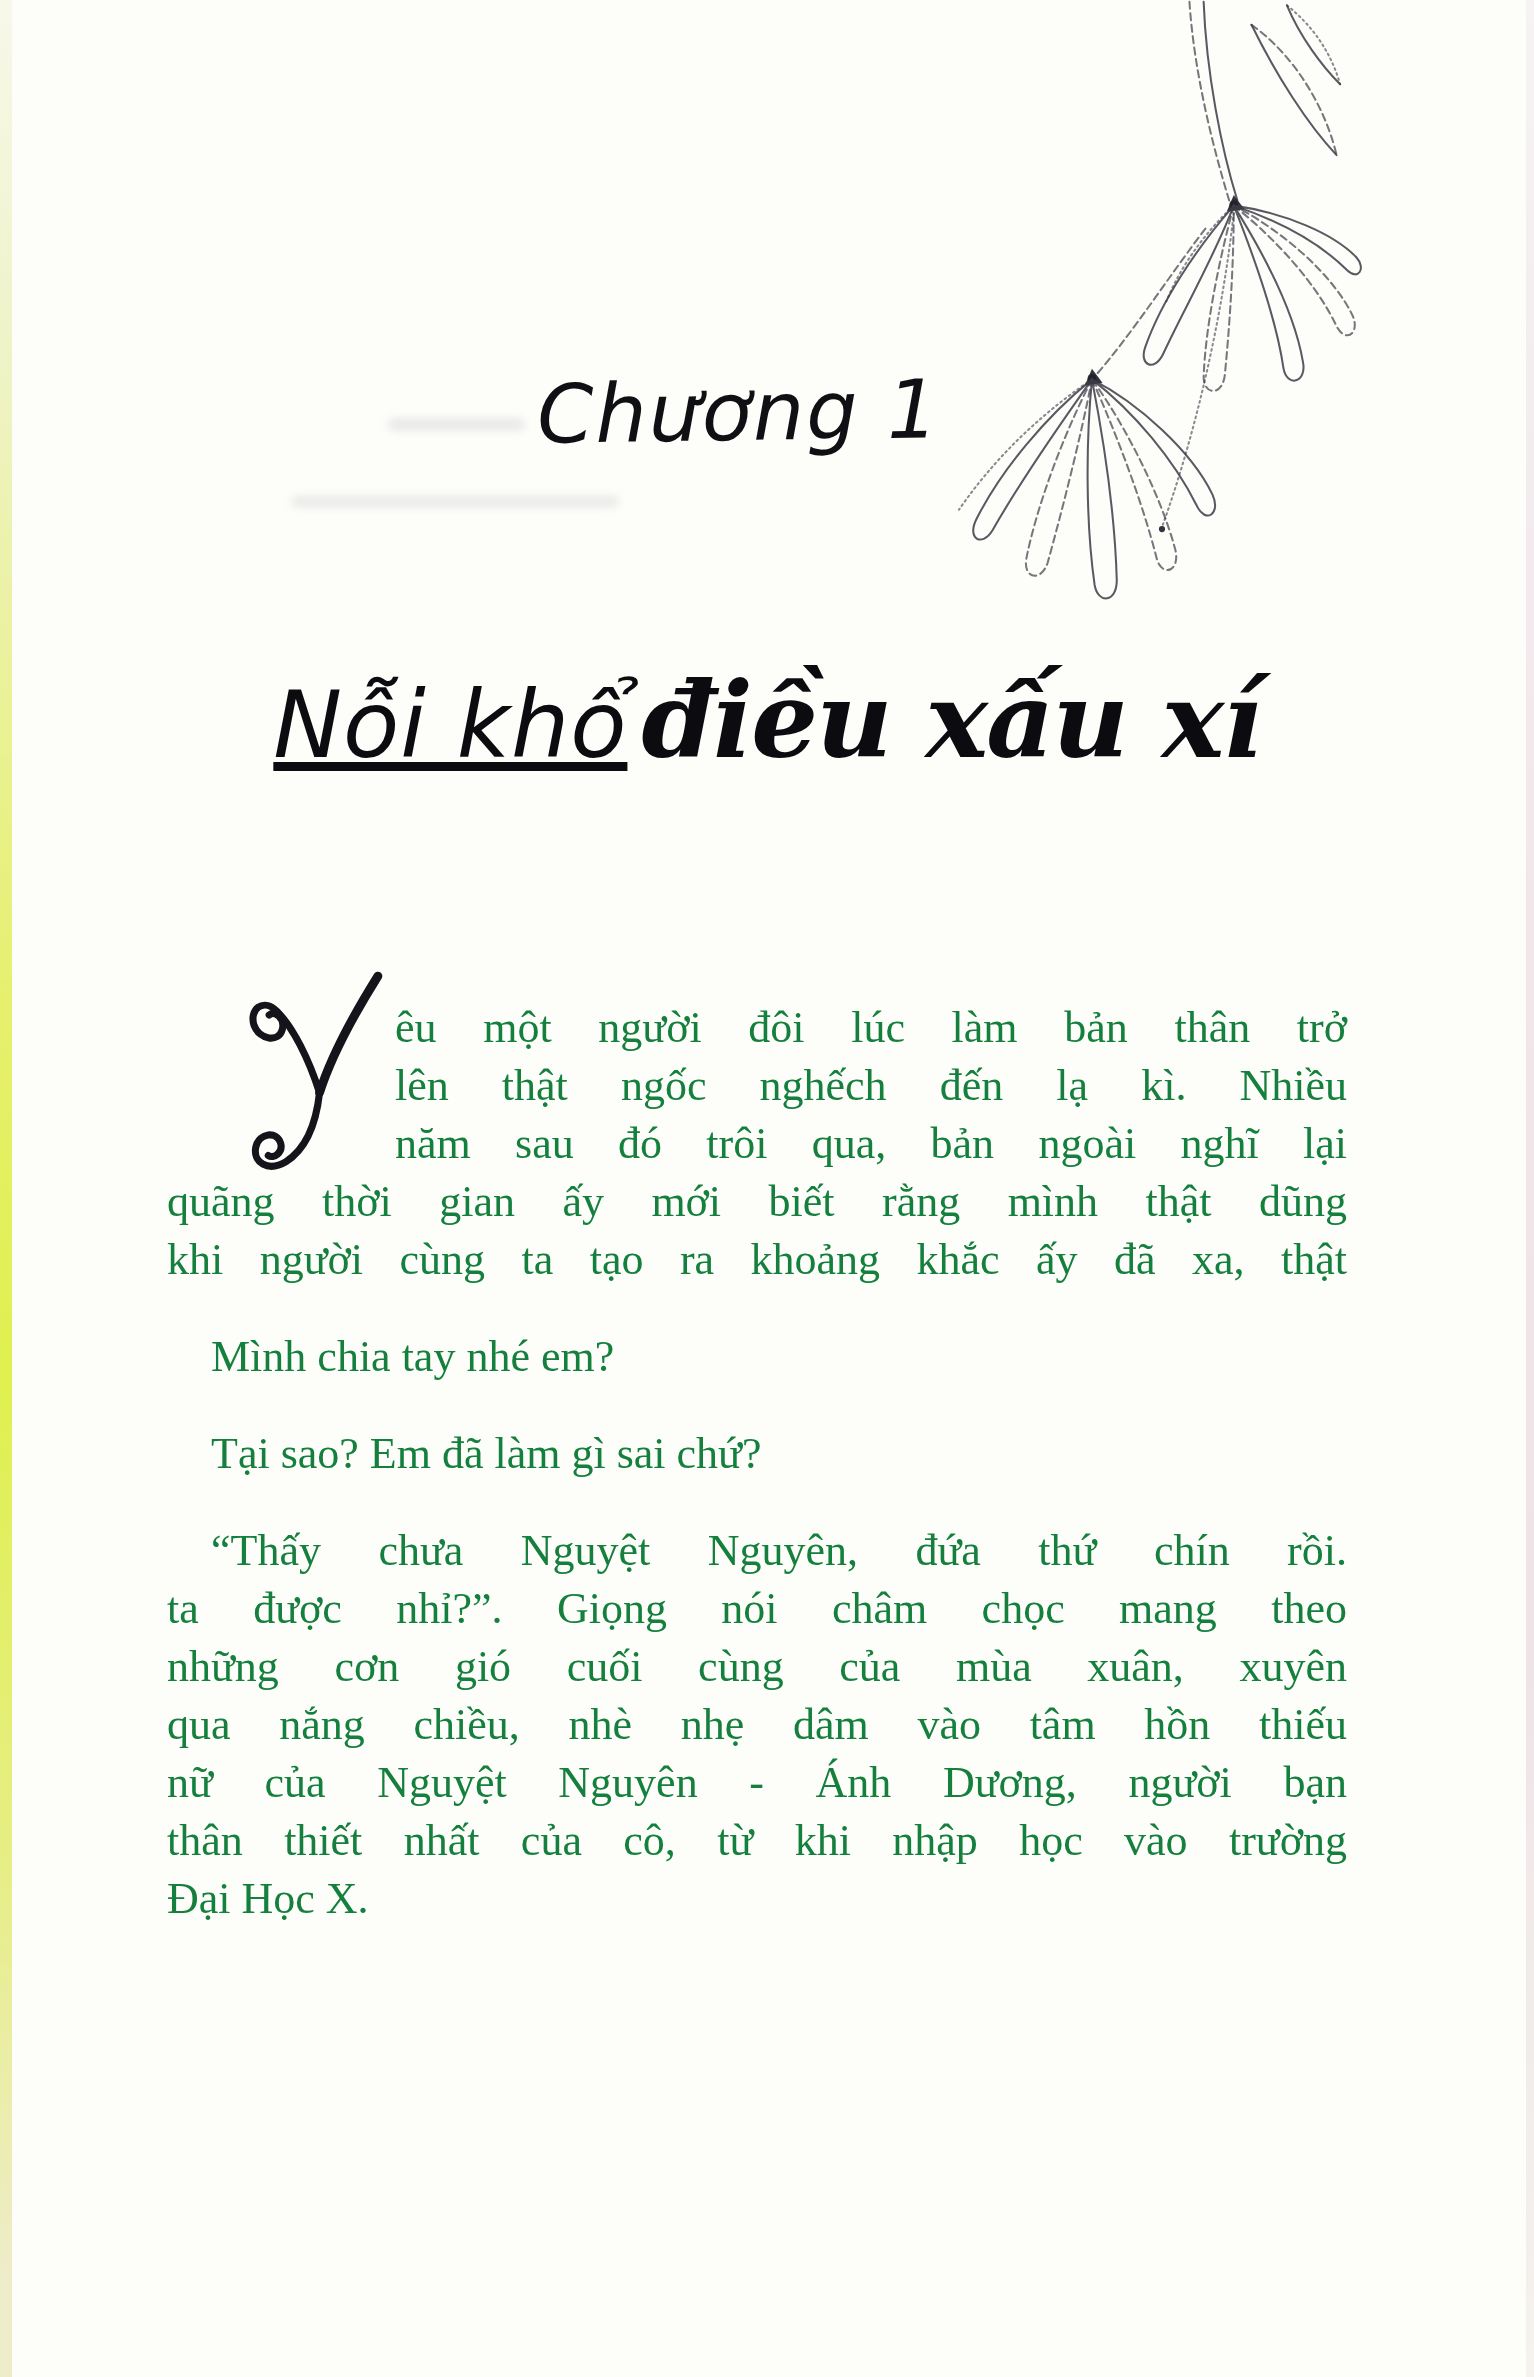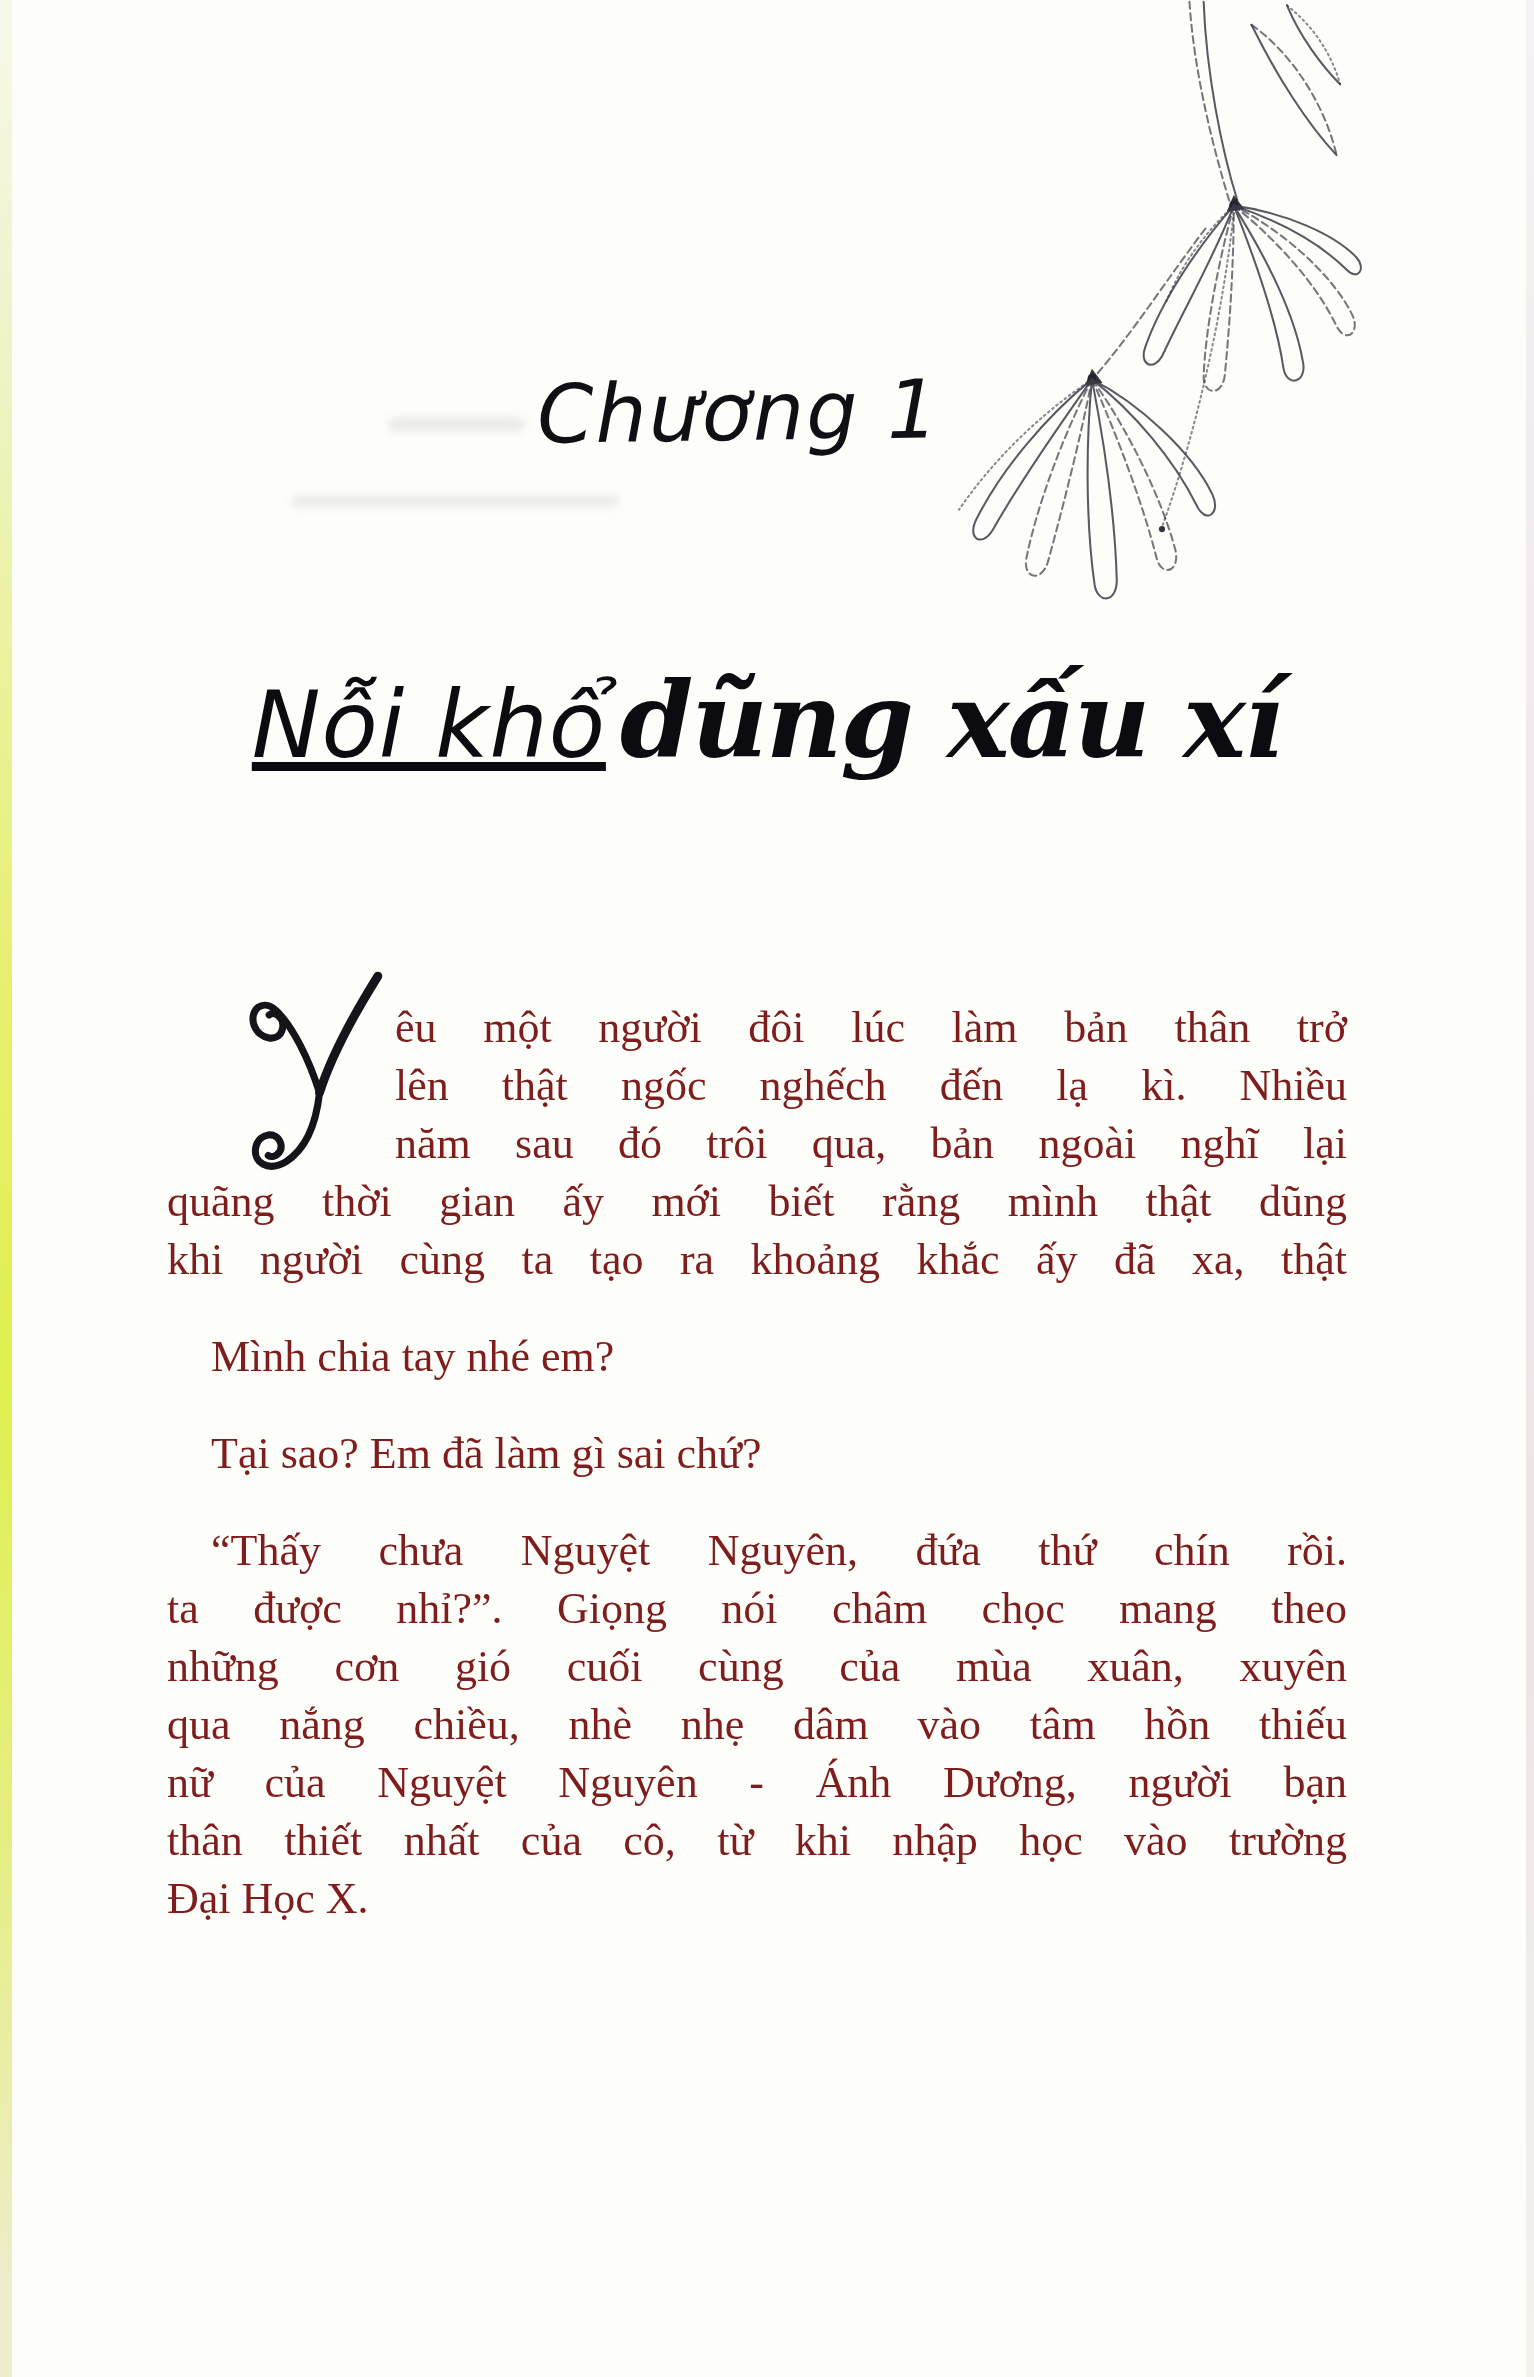--- a/index.html
+++ b/index.html
@@ -37,21 +37,21 @@
   
   .title {
     position:absolute; left:0; top:657px; width:100%;
     text-align:center; white-space:nowrap; color:#0b0b10;
   }
   .t-reg  { font:italic 92px/1.4 "DejaVu Sans", sans-serif; letter-spacing:0.9px;text-decoration:underline; }
   .t-script{ font:italic 700 105px/1.2 "DejaVu Serif", serif; letter-spacing:-1.8px; padding-left:14px; }
   
   .bodytext {
     position:absolute; left:167px; top:999px; width:1180px;
-    font-size:44px; line-height:58px; color:#7f1d1d;
+    font-size:44px; line-height:58px; color:#15803d;
   }
   .para + .para { margin-top:39px; }
   .jline { text-align:justify; text-align-last:justify; }
   .lline { text-align:left; }
   .findent { padding-left:44px;margin-top:32px; }
   
   .dropcap { float:left; width:228px; height:174px; position:relative; }
   .dropcap svg { position:absolute; left:78px; top:-30px; overflow:visible; }
   .dropcap path { fill:none; stroke:#14141a; stroke-linecap:round; stroke-linejoin:round; }
 </style>
@@ -97,21 +97,21 @@
     <path d="M212,428 C260,465 305,520 330,570 C340,592 358,580 348,558 C325,510 265,455 212,428"></path>
     <path class="dotty" d="M212,428 C150,470 100,520 62,575"></path>
 
     <path class="dotty" d="M372,240 C360,350 332,480 292,592"></path>
     <circle class="node" cx="291" cy="597" r="3.5"></circle>
   </svg>
 
   <div class="chapter">Chương 1</div>
 
   <div class="title">
-    <span class="t-reg">Nỗi khổ</span><span class="t-script">dũng xấu xí</span>
+    <span class="t-reg">Nỗi khổ</span><span class="t-script">điều xấu xí</span>
   </div>
 
   <div class="bodytext">
     <div class="para">
       <div class="dropcap">
         <svg width="142" height="221" viewBox="0 0 160 250" xmlns="http://www.w3.org/2000/svg" aria-hidden="true">
           <path stroke-width="10" d="M150,8 C120,56 96,102 84,140"></path>
           <path stroke-width="8" d="M84,140 C72,102 54,66 36,48 C20,32 4,46 10,64 C16,80 38,84 42,68 C45,55 33,47 27,52"></path>
           <path stroke-width="8" d="M84,140 C80,176 68,204 46,218 C26,230 8,219 12,201 C16,185 36,183 40,197 C43,208 32,215 26,211"></path>
         </svg>

